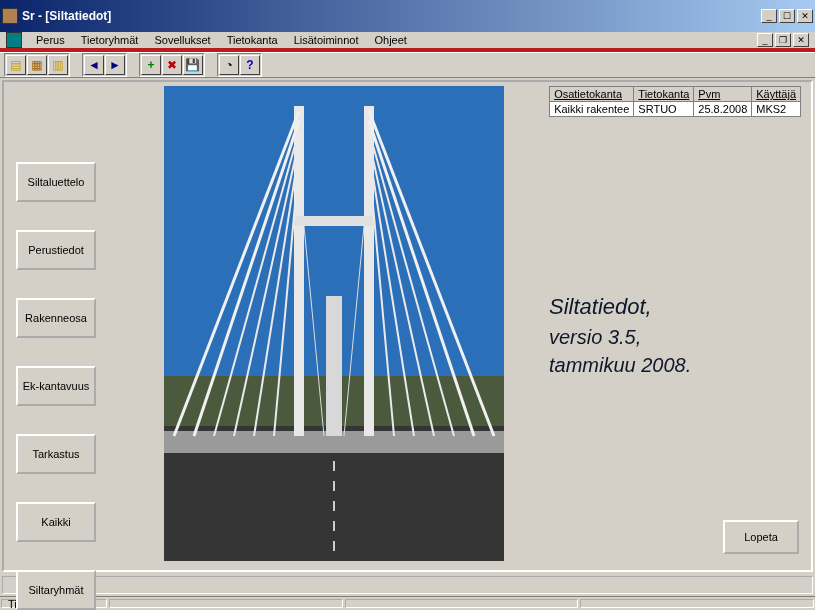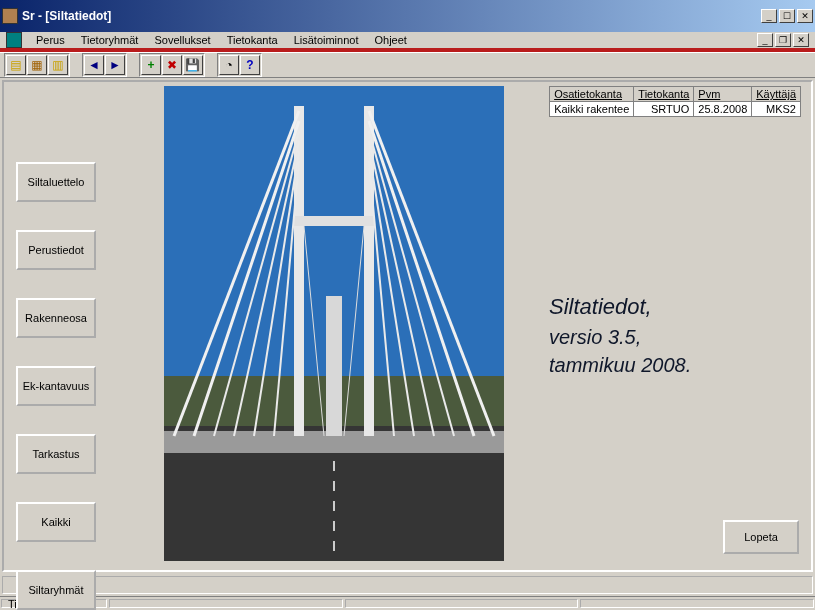--- a/index.html
+++ b/index.html
@@ -109,21 +109,20 @@
   text-align: left; font-weight: normal;
   background: #d4d0c8;
   border: 1px solid #808080;
   padding: 1px 4px;
   text-decoration: underline;
 }
 .info-table td {
   background: #fff;
   border: 1px solid #808080;
   padding: 1px 4px;
-  text-align: right;
 }
 .version-block {
   position: absolute;
   left: 545px; top: 210px;
   font-size: 20px;
   color: #0f172a;
   line-height: 1.4;
   font-style: italic;
 }
 .version-title { font-size: 22px; }

